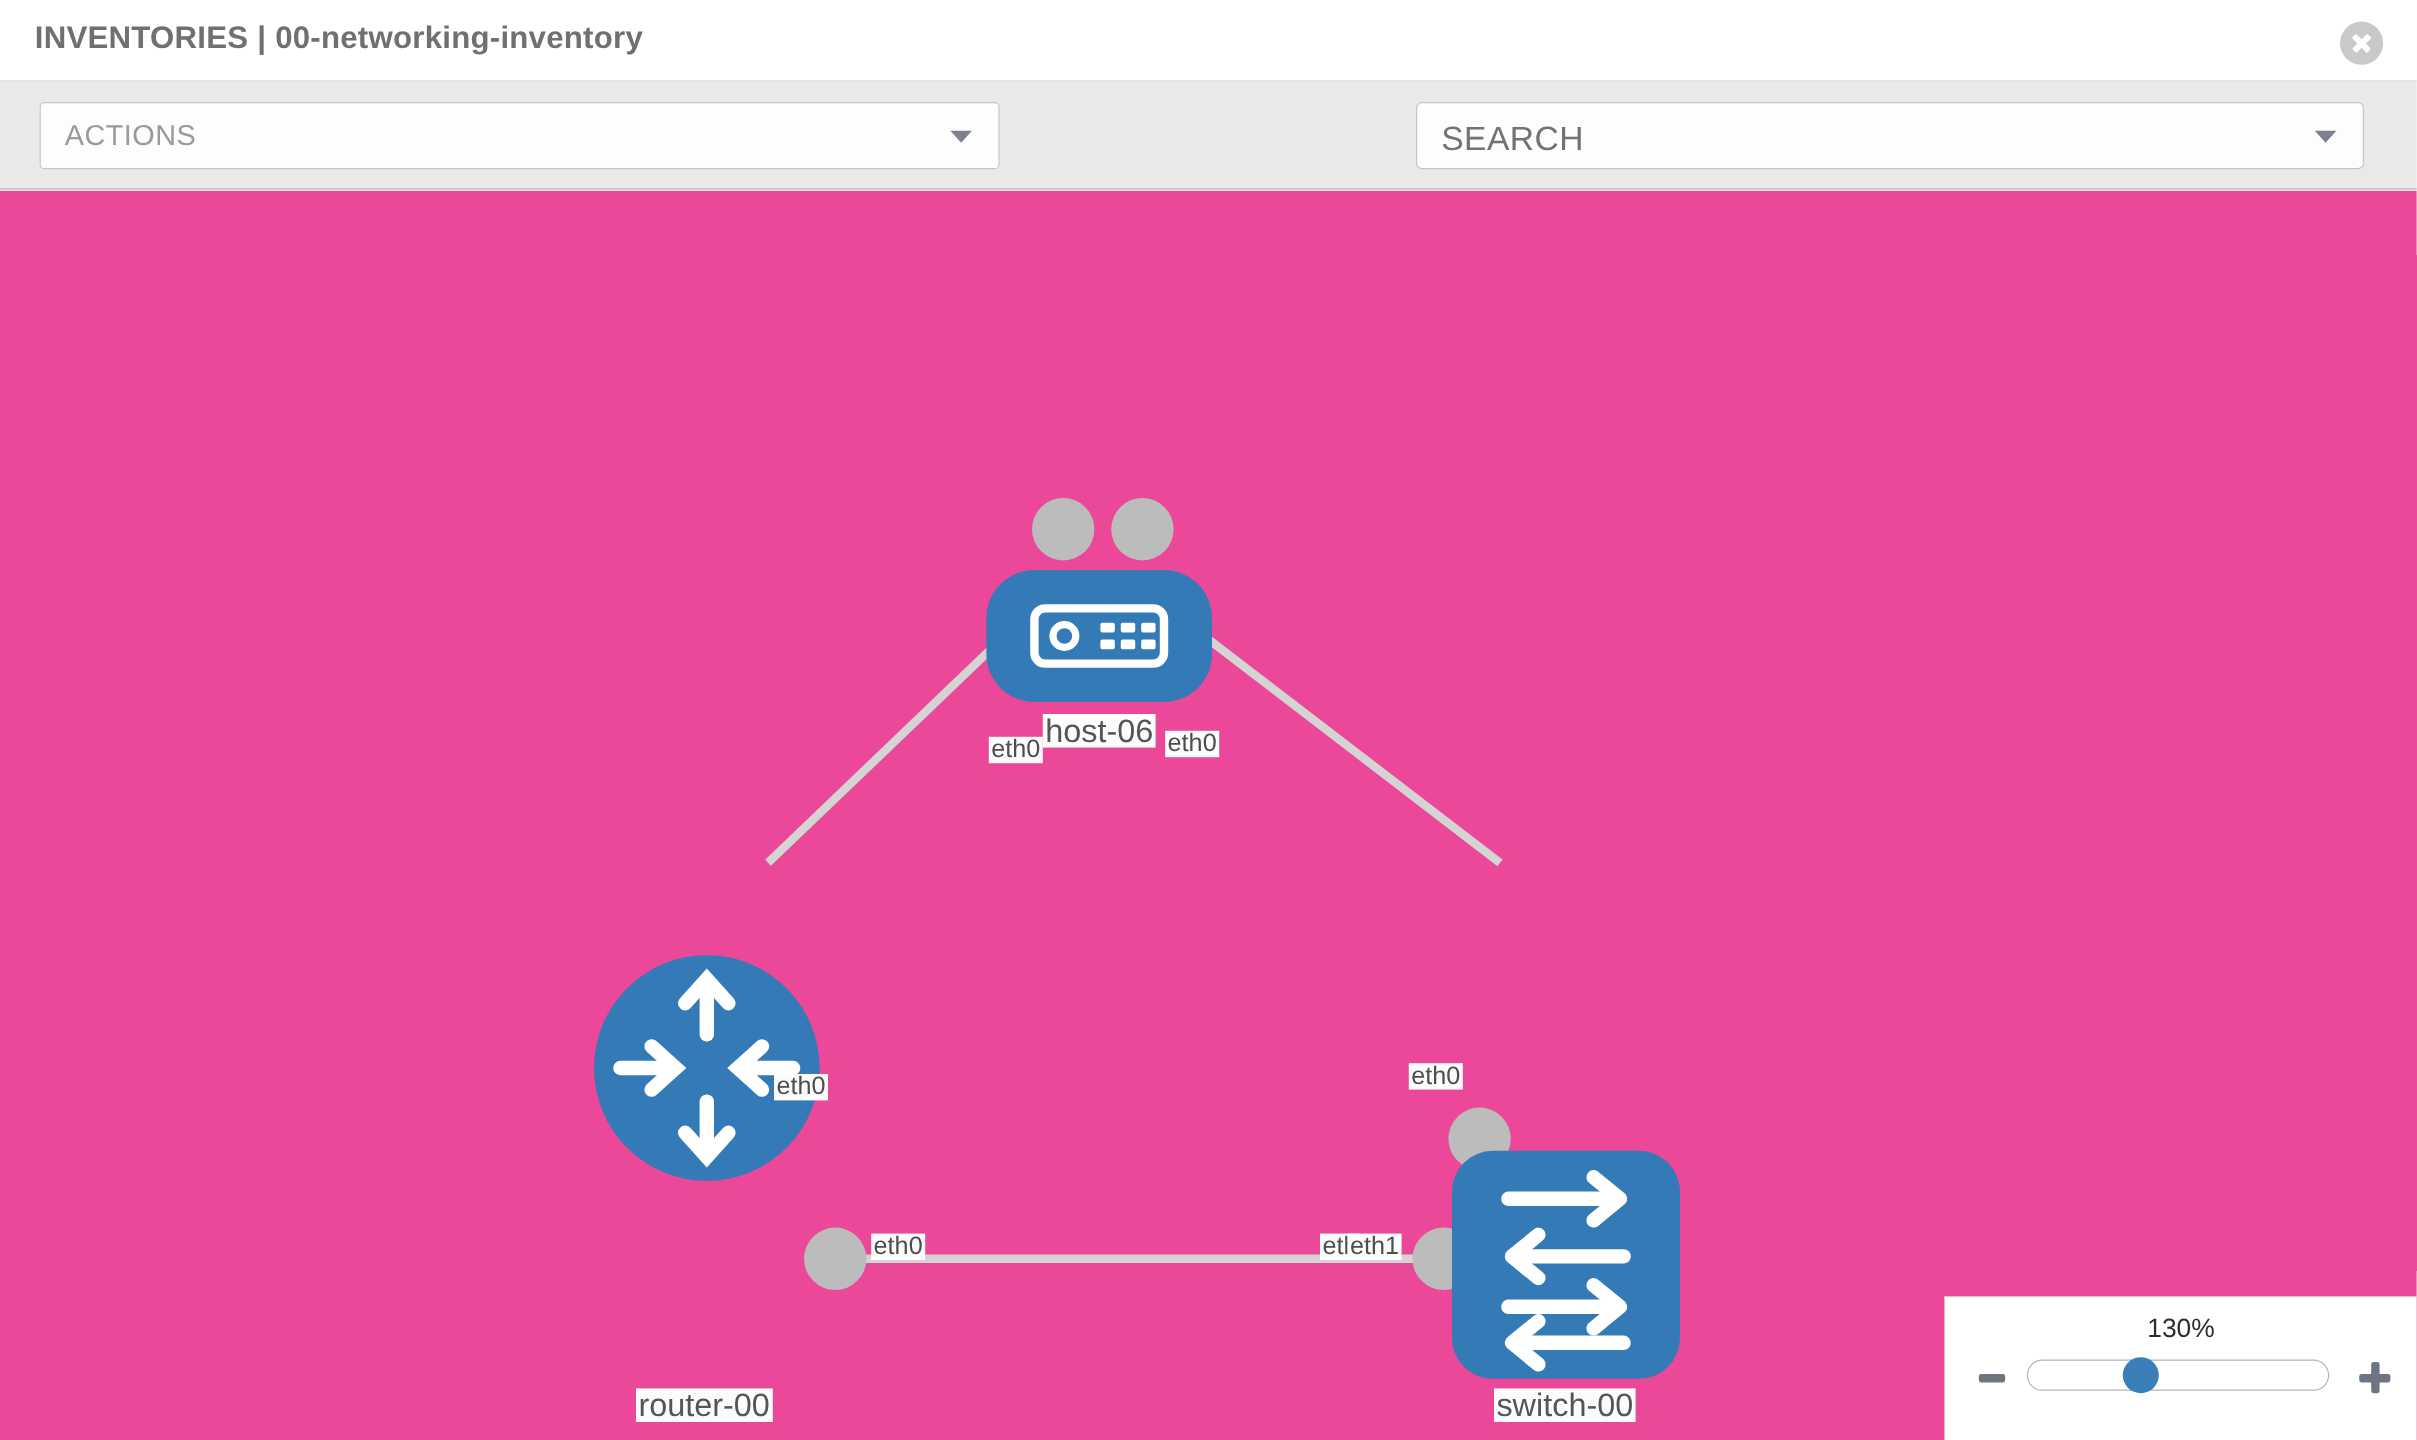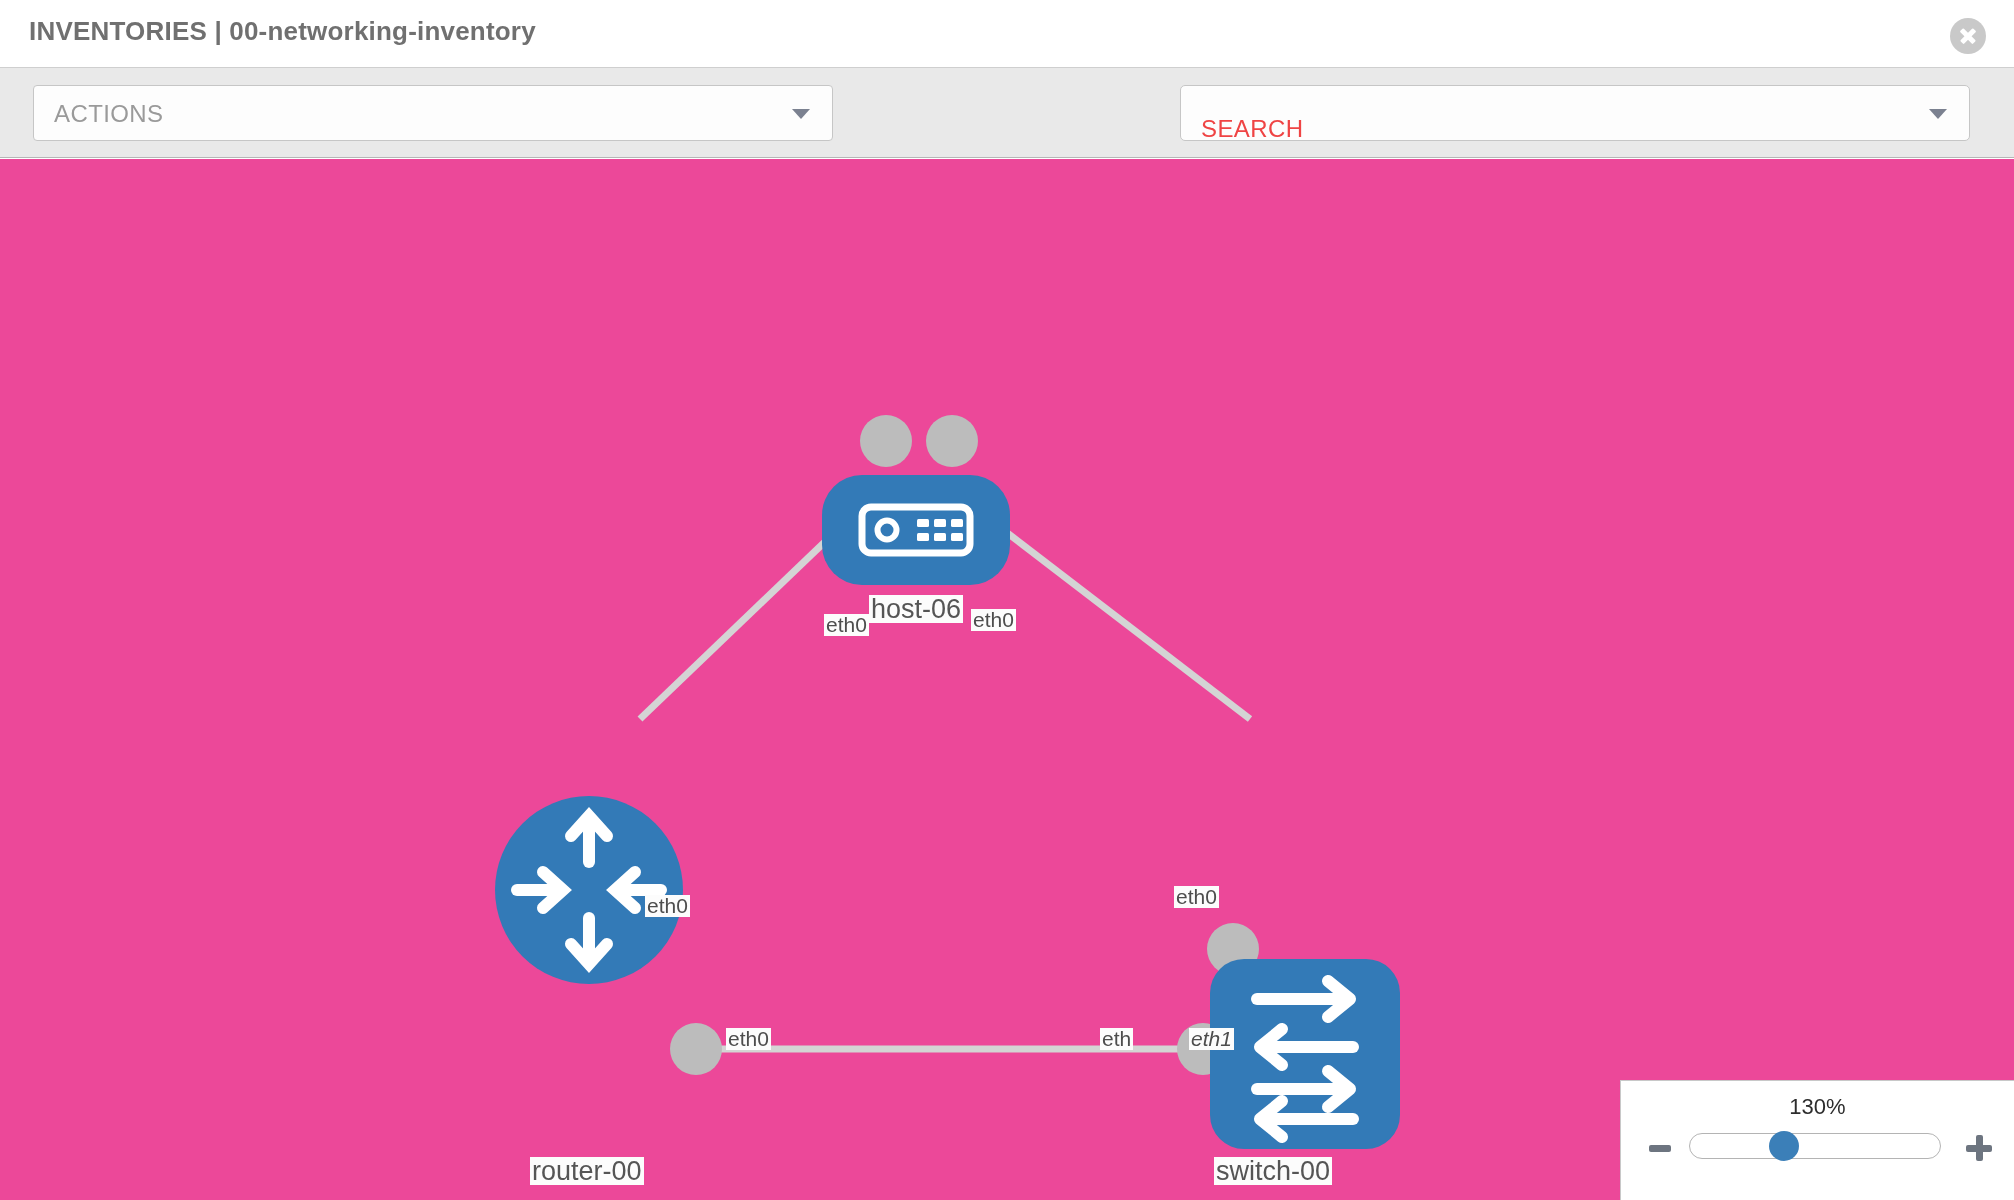--- a/index.html
+++ b/index.html
@@ -117,24 +117,23 @@
     width: 790px;
     height: 56px;
     background: #fdfdfd;
     border: 1px solid #c6c6c6;
     border-radius: 5px;
   }
   .search-label {
     position: absolute;
     left: 20px;
     top: 14px;
-    font-size: 24px;
-    color: #ef4444;
+    font-size: 28px;
+    color: #737373;
     letter-spacing: 0.4px;
-    margin-top: 15px;
   }
 
   
   .canvas {
     position: absolute;
     top: 159px; left: 0;
     width: 2014px;
     height: 1041px;
     background: #ec4899;
     overflow: hidden;
@@ -327,25 +326,25 @@
         </g>
       </g>
     </svg>
 
     <div class="lbl edge-lbl" style="left:824px; top:455px;">eth0</div>
     <div class="lbl edge-lbl" style="left:971px; top:450px;">eth0</div>
     <div class="lbl edge-lbl" style="left:645px; top:736px;">eth0</div>
     <div class="lbl edge-lbl" style="left:1174px; top:727px;">eth0</div>
     <div class="lbl edge-lbl" style="left:726px; top:869px;">eth0</div>
     <div class="lbl edge-lbl" style="left:1100px; top:869px;">eth</div>
-    <div class="lbl edge-lbl" style="left:1189px; top:869px;font-style:italic;">eth1</div>
+    <div class="lbl edge-lbl" style="left:1123px; top:869px;">eth1</div>
 
     <div class="lbl node-lbl" style="left:869px; top:436px;">host-06</div>
     <div class="lbl node-lbl" style="left:530px; top:998px;">router-00</div>
-    <div class="lbl node-lbl" style="left:1214px; top:998px;">switch-00</div>
+    <div class="lbl node-lbl" style="left:1245px; top:998px;">switch-00</div>
 
     <div class="zoom-panel">
       <div class="zoom-pct">130%</div>
       <div class="zoom-minus"></div>
       <div class="zoom-track"></div>
       <div class="zoom-thumb"></div>
       <div class="zoom-plus"></div>
     </div>
 
   </div>

